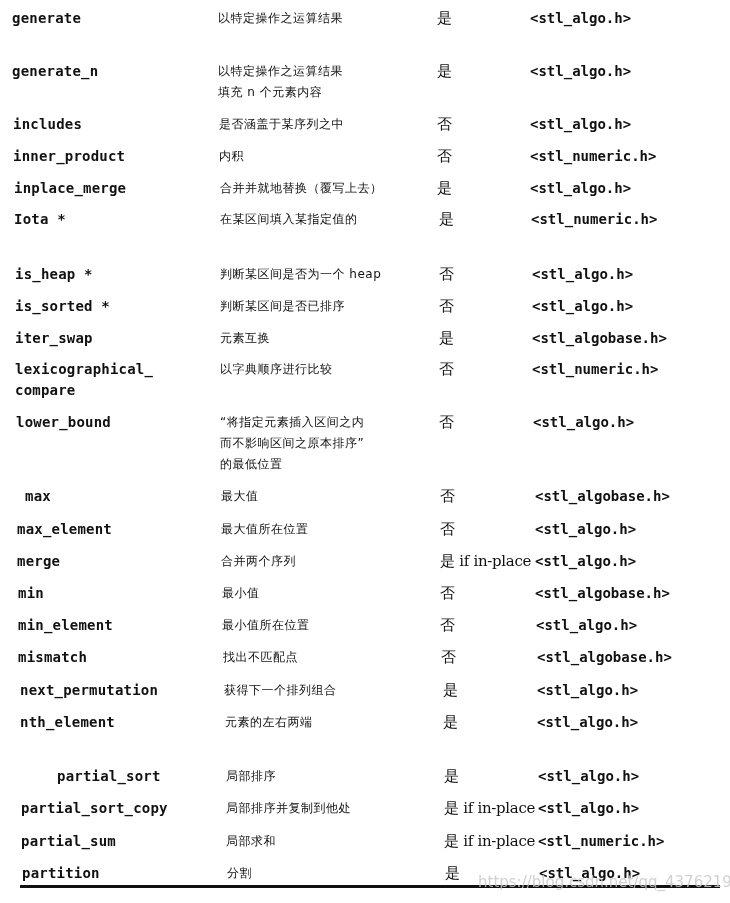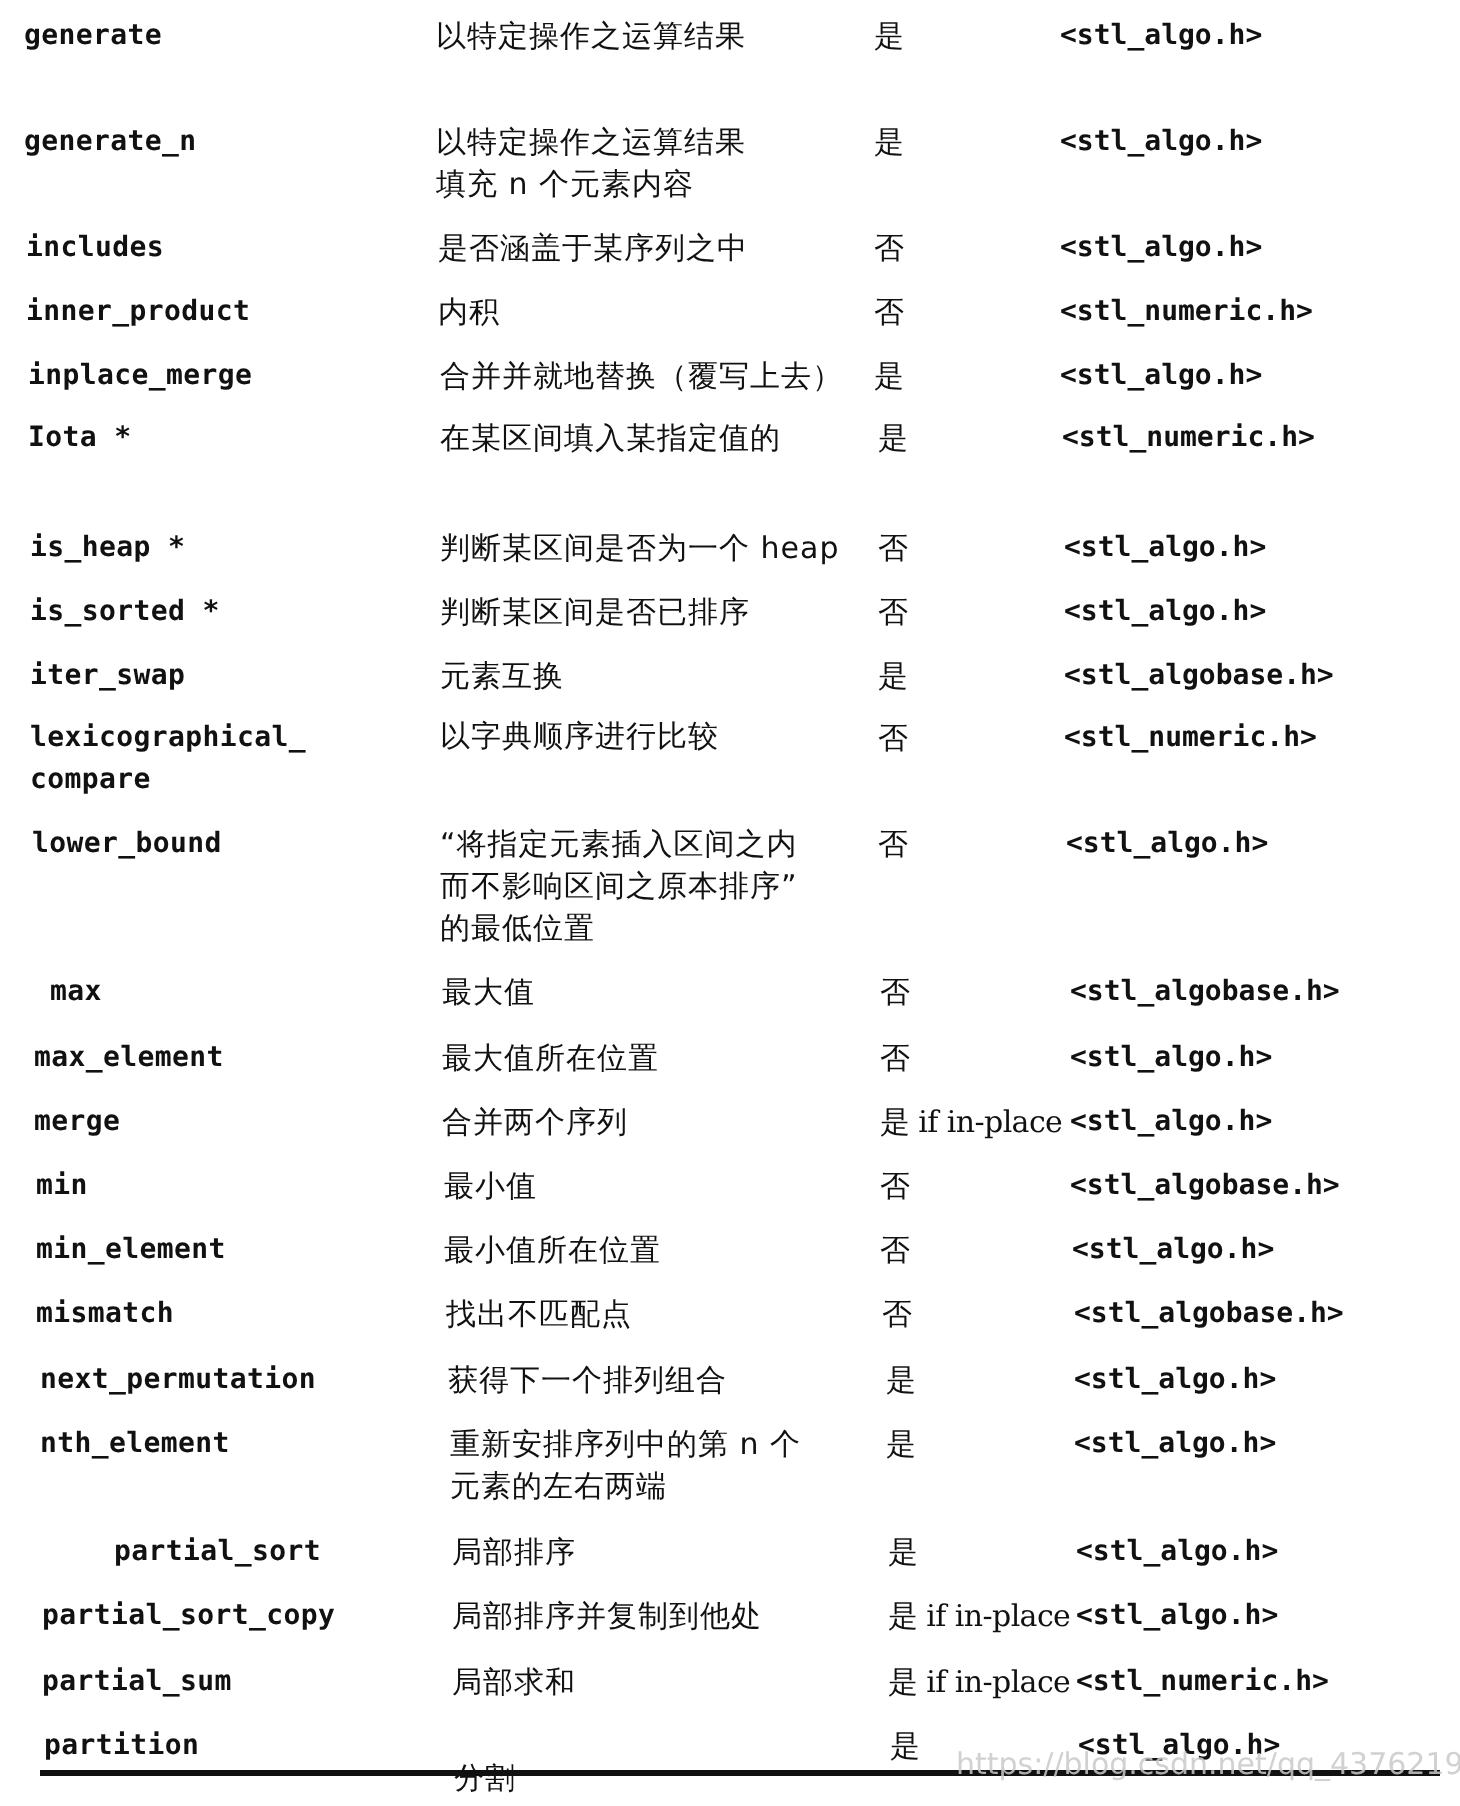--- a/index.html
+++ b/index.html
@@ -33,21 +33,21 @@
     }
     .name {
       font-family: "DejaVu Sans Mono", "Liberation Mono", monospace;
       font-size: 14px;
       line-height: 21px;
       font-weight: 600;
       letter-spacing: 0.2px;
     }
     .desc {
       font-family: "DejaVu Sans", "Liberation Sans", sans-serif;
-      font-size: 15px;
+      font-size: 12px;
       line-height: 21px;
       letter-spacing: 0.5px;
     }
     .desc .line { display: block; }
     .mut {
       font-family: "DejaVu Serif", "Liberation Serif", serif;
       font-size: 15px;
       line-height: 21px;
       letter-spacing: -0.3px;
     }
@@ -227,21 +227,20 @@
         <div class="cell name" style="left: 20px;">next_permutation</div>
         <div class="cell desc" style="left: 224px;">
           <span class="line">获得下一个排列组合</span>
         </div>
         <div class="cell mut" style="left: 443px;">是</div>
         <div class="cell hdr" style="left: 537px;">&lt;stl_algo.h&gt;</div>
       </div>
       <div class="row" style="top: 712px;">
         <div class="cell name" style="left: 20px;">nth_element</div>
         <div class="cell desc" style="left: 225px;">
-          <span class="line">重新安排序列中的第 n 个</span>
           <span class="line">元素的左右两端</span>
         </div>
         <div class="cell mut" style="left: 443px;">是</div>
         <div class="cell hdr" style="left: 537px;">&lt;stl_algo.h&gt;</div>
       </div>
       <div class="row" style="top: 766px;">
         <div class="cell name" style="left: 21px; margin-left: 36px;">partial_sort</div>
         <div class="cell desc" style="left: 226px;">
           <span class="line">局部排序</span>
         </div>
@@ -259,21 +258,21 @@
       <div class="row" style="top: 831px;">
         <div class="cell name" style="left: 21px;">partial_sum</div>
         <div class="cell desc" style="left: 226px;">
           <span class="line">局部求和</span>
         </div>
         <div class="cell mut" style="left: 444px;">是 if in-place</div>
         <div class="cell hdr" style="left: 538px;">&lt;stl_numeric.h&gt;</div>
       </div>
       <div class="row" style="top: 863px;">
         <div class="cell name" style="left: 22px;">partition</div>
-        <div class="cell desc" style="left: 227px; margin-top: 16px;">
+        <div class="cell desc" style="left: 227px;">
           <span class="line">分割</span>
         </div>
         <div class="cell mut" style="left: 445px;">是</div>
         <div class="cell hdr" style="left: 539px;">&lt;stl_algo.h&gt;</div>
       </div>
     </div>
   <div class="bottom-rule"></div>
   <div class="watermark">https://blog.csdn.net/qq_43762191</div>
 </div>
 

